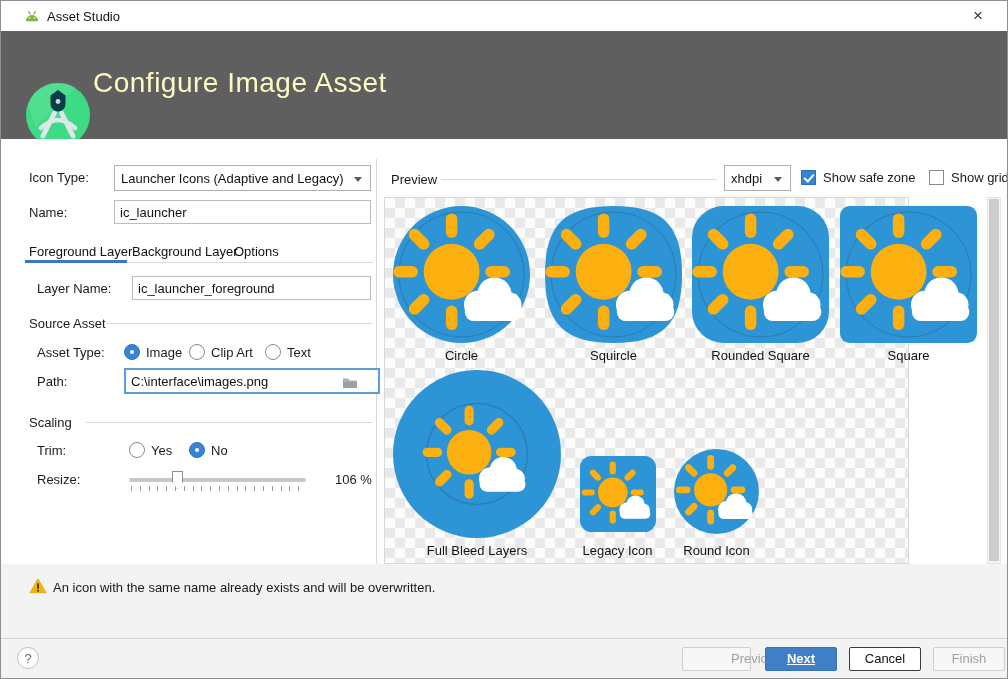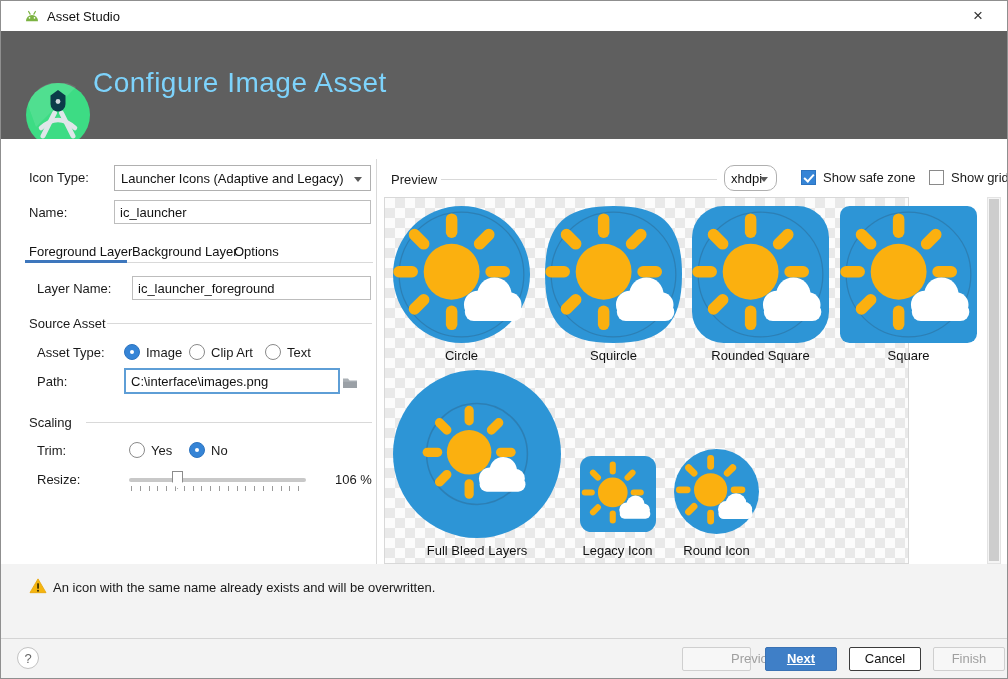--- a/index.html
+++ b/index.html
@@ -11,21 +11,21 @@
   
   .titlebar { position:absolute; left:0; top:0; width:100%; height:30px; background:#ffffff; }
   .titlebar-title { position:absolute; left:46px; top:8px; font-size:13px; color:#111; }
   .titlebar-icon { position:absolute; left:22px; top:8px; }
   .close-btn { position:absolute; right:14px; top:4px; width:30px; height:22px;
                font-size:17px; color:#333; text-align:center; line-height:22px; cursor:default; }
 
   
   .header { position:absolute; left:0; top:30px; width:100%; height:108px; background:#5f5f5f; }
   .header-title { position:absolute; left:92px; top:36px; font-size:28px; font-weight:400;
-                  color:#7dd3fc; letter-spacing:0.5px; }
+                  color:#fef9c3; letter-spacing:0.5px; }
   .header-logo { position:absolute; left:25px; top:52px; }
 
   
   .content { position:absolute; left:0; top:138px; width:100%; height:425px; background:#fff; }
   .vdivider { position:absolute; left:375px; top:158px; width:1px; height:405px; background:#d9d9d9; }
 
   .lbl { position:absolute; font-size:13px; color:#1a1a1a; white-space:nowrap; }
   .field { position:absolute; height:24px; border:1px solid #bdbdbd; background:#fff;
            font-size:13px; color:#111; padding:0 5px; font-family:"Liberation Sans",sans-serif; }
   .combo { position:absolute; height:26px; border:1px solid #b0b0b0; background:#fff;
@@ -171,21 +171,21 @@
 
   <div class="lbl" style="left:36px; top:344px;">Asset Type:</div>
   <div class="radio sel" style="left:123px; top:343px;"></div>
   <div class="lbl" style="left:145px; top:344px;">Image</div>
   <div class="radio" style="left:188px; top:343px;"></div>
   <div class="lbl" style="left:210px; top:344px;">Clip Art</div>
   <div class="radio" style="left:264px; top:343px;"></div>
   <div class="lbl" style="left:286px; top:344px;">Text</div>
 
   <div class="lbl" style="left:36px; top:373px;">Path:</div>
-  <input class="field" style="left: 123px; top: 367px; width: 216px; height: 26px; border: 2px solid rgb(94, 158, 214); padding-right: 36px;" value="C:\interface\images.png">
+  <input class="field" style="left: 123px; top: 367px; width: 256px; height: 26px; border: 2px solid rgb(94, 158, 214); padding-right: 36px;" value="C:\interface\images.png">
   <span style="position:absolute; left:341px; top:374px;">
     <svg width="16" height="12" viewBox="0 0 16 12">
       <path d="M1,1.5 h5 l1.6,2 H15 V11 H1 Z" fill="#aab0b5"></path>
       <path d="M1,4.8 H15 V11 H1 Z" fill="#9aa0a6"></path>
     </svg>
   </span>
 
   <div class="lbl" style="left:28px; top:414px;">Scaling</div>
   <div class="hline" style="left:85px; top:421px; width:286px;"></div>
 
@@ -196,21 +196,21 @@
   <div class="lbl" style="left:210px; top:442px;">No</div>
 
   <div class="lbl" style="left:36px; top:471px;">Resize:</div>
   <div class="slider-track" style="left:128px; top:477px; width:177px;"></div>
   <div class="slider-ticks" style="left:130px; top:485px; width:176px;"></div>
   <div class="slider-thumb" style="left:171px; top:470px;"></div>
   <div class="lbl" style="left:334px; top:471px;">106 %</div>
 
   <div class="lbl" style="left:390px; top:171px;">Preview</div>
   <div class="hline" style="left:440px; top:178px; width:276px;"></div>
-  <div class="combo" style="left:723px; top:164px; width:53px;border-radius:10px;">
+  <div class="combo" style="left:723px; top:164px; width:67px;">
     <span>xhdpi</span>
     <span class="combo-arrow"></span>
   </div>
   <div class="checkbox checked" style="left:800px; top:169px;"></div>
   <div class="lbl" style="left:822px; top:169px;">Show safe zone</div>
   <div class="checkbox" style="left:928px; top:169px;"></div>
   <div class="lbl" style="left:950px; top:169px;">Show grid</div>
 
   <div class="preview-panel">
 

